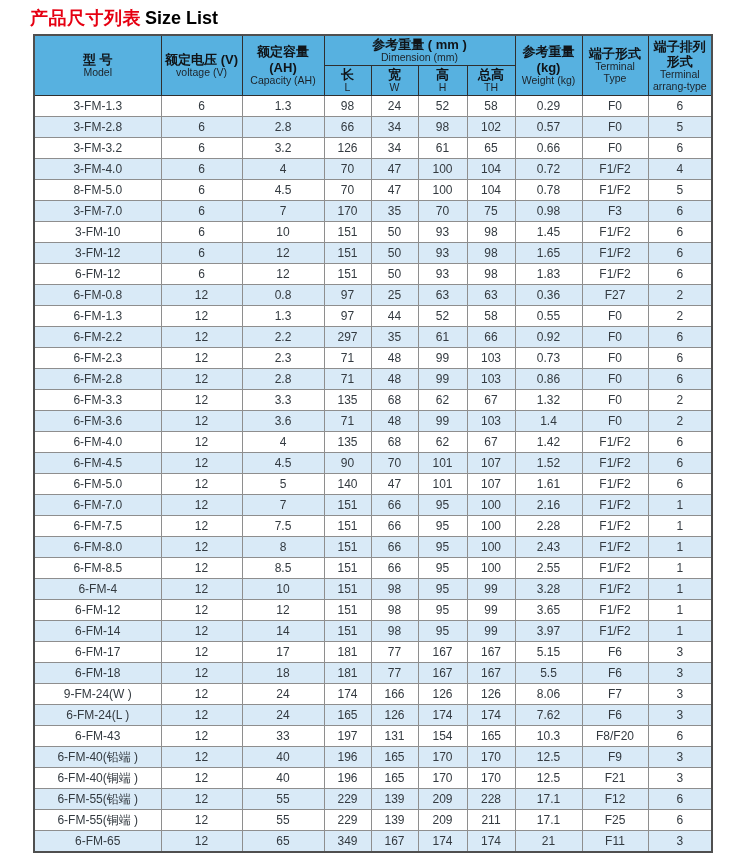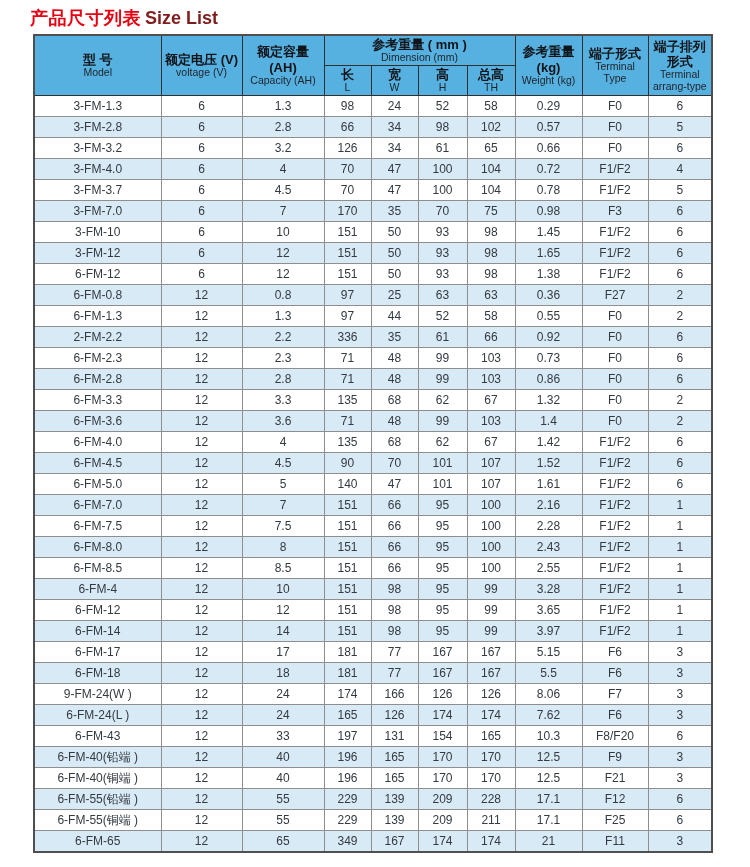--- a/index.html
+++ b/index.html
@@ -19,21 +19,21 @@
     white-space: nowrap;
   }
   .title-zh {
     color: #e60012;
     font-weight: bold;
     font-size: 18px;
     letter-spacing: 0.5px;
     text-align: right;
   }
   .title-en {
-    color: #7f1d1d;
+    color: #000000;
     font-weight: bold;
     font-size: 18px;
     margin-left: 4px;
   }
 
   table.size-list {
     border-collapse: collapse;
     table-layout: fixed;
     width: 678px;
     margin: 4px 0 0 33px;
@@ -196,21 +196,21 @@
           <td>4</td>
           <td>70</td>
           <td>47</td>
           <td>100</td>
           <td>104</td>
           <td>0.72</td>
           <td>F1/F2</td>
           <td>4</td>
         </tr>
         <tr>
-          <td>3-FM-3.7</td>
+          <td>8-FM-5.0</td>
           <td>6</td>
           <td>4.5</td>
           <td>70</td>
           <td>47</td>
           <td>100</td>
           <td>104</td>
           <td>0.78</td>
           <td>F1/F2</td>
           <td>5</td>
         </tr>
@@ -251,21 +251,21 @@
           <td>6</td>
         </tr>
         <tr>
           <td>6-FM-12</td>
           <td>6</td>
           <td>12</td>
           <td>151</td>
           <td>50</td>
           <td>93</td>
           <td>98</td>
-          <td>1.38</td>
+          <td>1.83</td>
           <td>F1/F2</td>
           <td>6</td>
         </tr>
         <tr class="stripe">
           <td>6-FM-0.8</td>
           <td>12</td>
           <td>0.8</td>
           <td>97</td>
           <td>25</td>
           <td>63</td>
@@ -280,24 +280,24 @@
           <td>1.3</td>
           <td>97</td>
           <td>44</td>
           <td>52</td>
           <td>58</td>
           <td>0.55</td>
           <td>F0</td>
           <td>2</td>
         </tr>
         <tr class="stripe">
-          <td>2-FM-2.2</td>
+          <td>6-FM-2.2</td>
           <td>12</td>
           <td>2.2</td>
-          <td>336</td>
+          <td>297</td>
           <td>35</td>
           <td>61</td>
           <td>66</td>
           <td>0.92</td>
           <td>F0</td>
           <td>6</td>
         </tr>
         <tr>
           <td>6-FM-2.3</td>
           <td>12</td>

